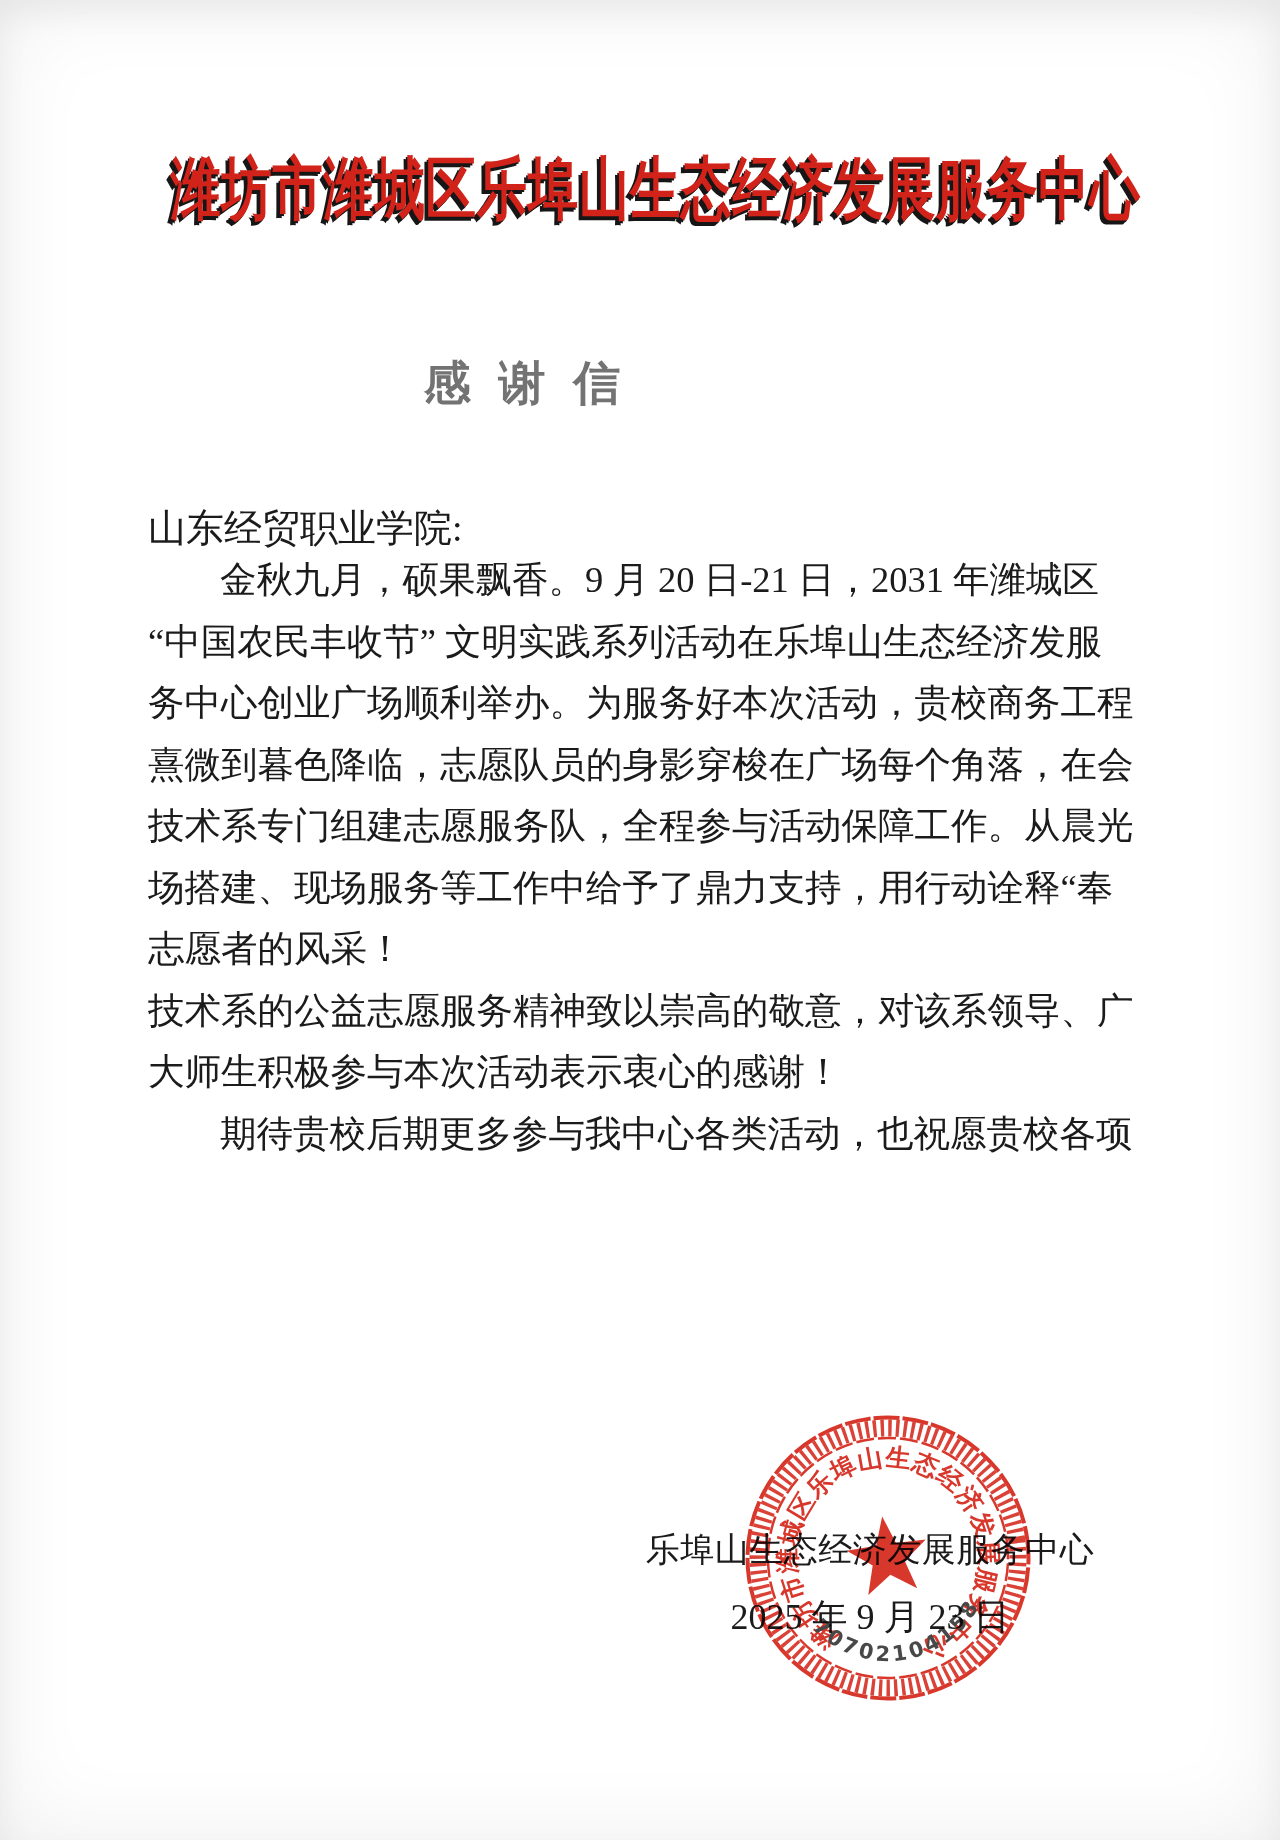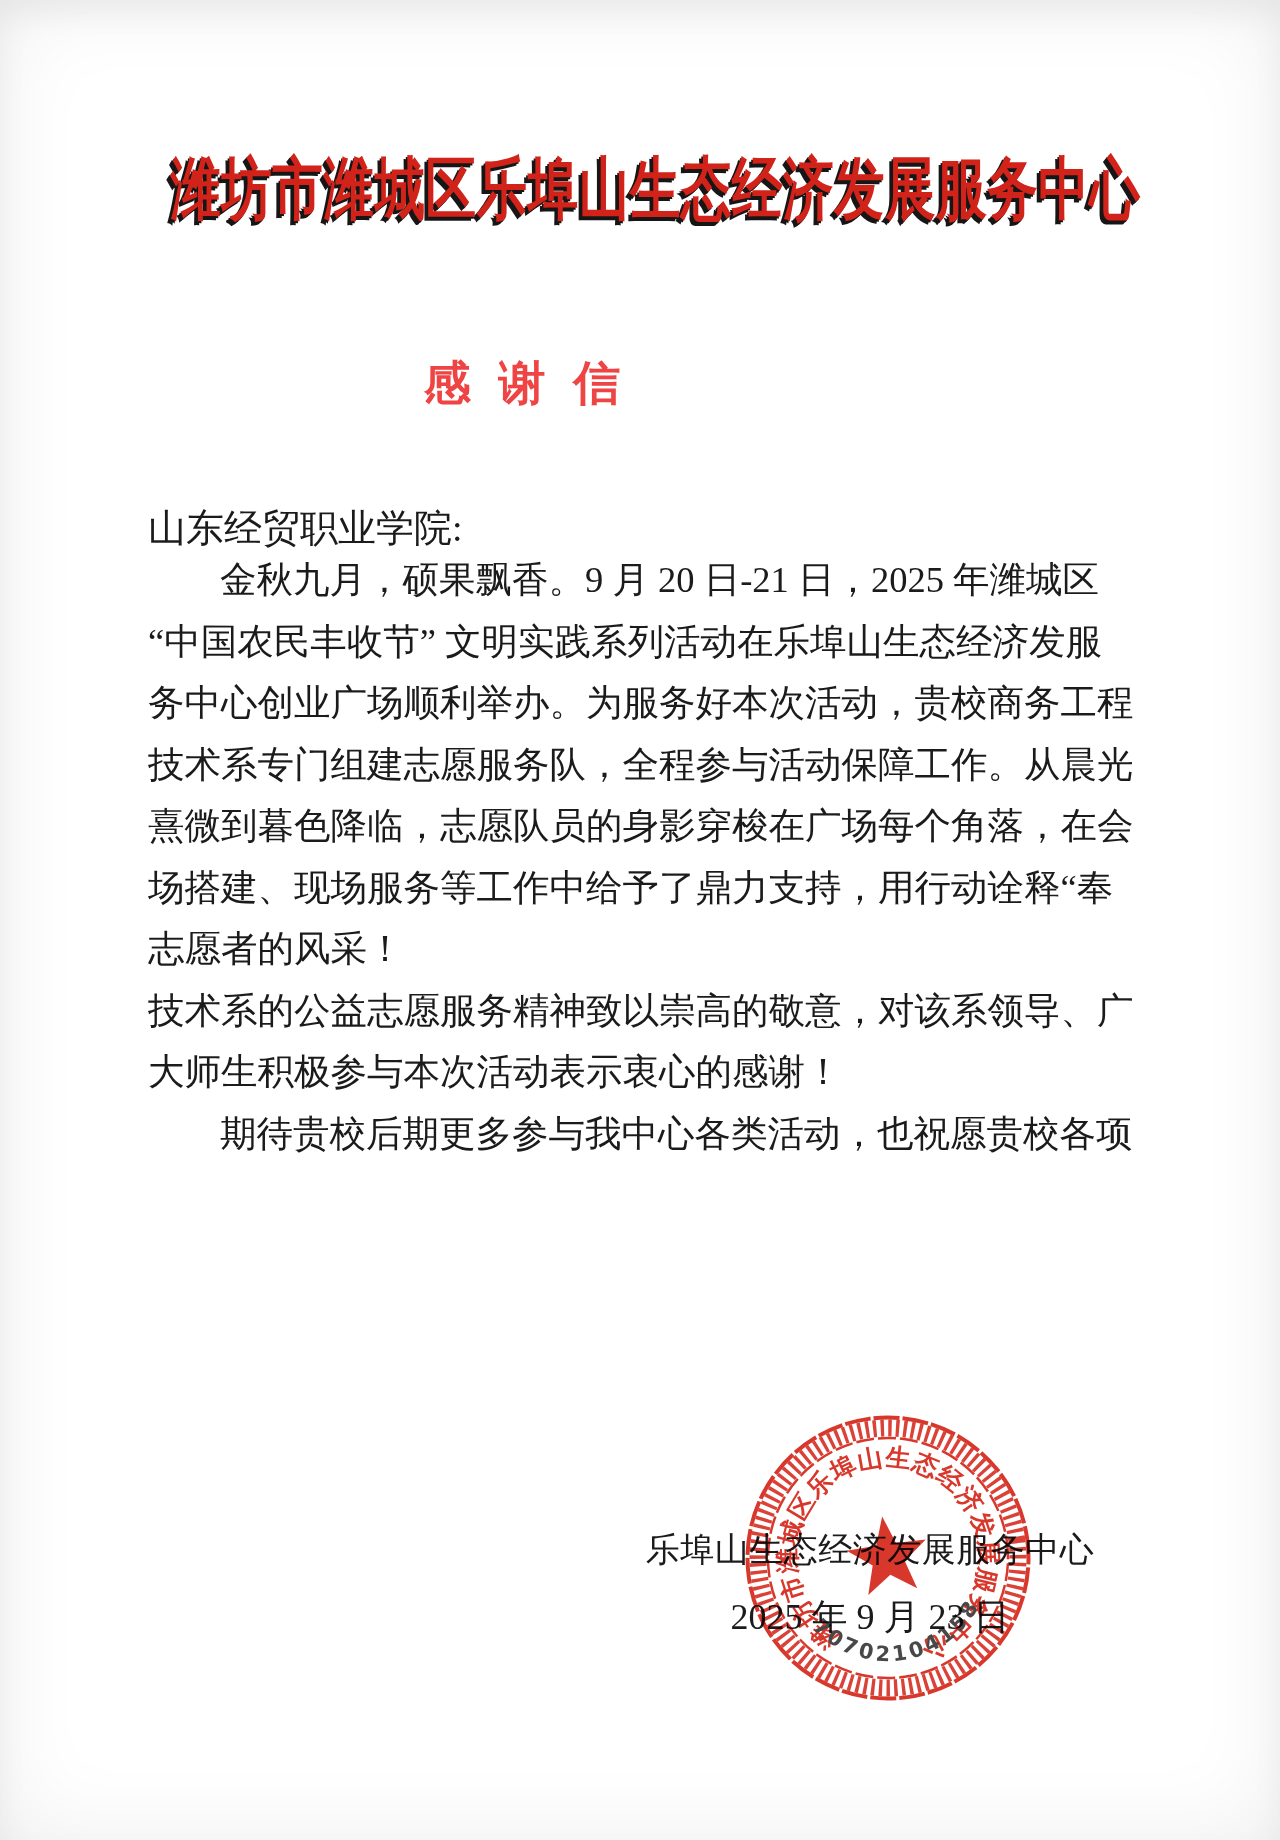--- a/index.html
+++ b/index.html
@@ -25,21 +25,21 @@
     font-size:68px;font-weight:bold;line-height:86px;
     color:#d2231a;
     transform:scaleX(0.74);transform-origin:center;
     text-shadow:-5px 4px 0 #161616,-2px 2px 0 #161616;
     letter-spacing:1px;
   }
   
   .doc-title{
     position:absolute;top:352px;left:0;width:1052px;
     text-align:center;
-    font-size:47px;font-weight:bold;color:#ef4444;
+    font-size:47px;font-weight:bold;color:#737373;
     letter-spacing:8px;white-space:pre;
   }
   
   .salutation{
     position:absolute;top:490px;left:148px;
     font-size:38px;line-height:44px;white-space:nowrap;margin-top:16px;
   }
   .letter-body{
     position:absolute;top:549px;left:148px;width:1010px;
   }
@@ -70,25 +70,25 @@
 
 <div class="letterhead">
   <span class="org">潍坊市潍城区乐埠山生态经济发展服务中心</span>
 </div>
 
 <div class="doc-title">感 谢 信</div>
 
 <div class="salutation">山东经贸职业学院:</div>
 
 <div class="letter-body">
-    <div class="body-line indent">金秋九月，硕果飘香。9 月 20 日-21 日，2025 年潍城区</div>
+    <div class="body-line indent">金秋九月，硕果飘香。9 月 20 日-21 日，2031 年潍城区</div>
     <div class="body-line">“中国农民丰收节” 文明实践系列活动在乐埠山生态经济发服</div>
     <div class="body-line">务中心创业广场顺利举办。为服务好本次活动，贵校商务工程</div>
+    <div class="body-line">熹微到暮色降临，志愿队员的身影穿梭在广场每个角落，在会</div>
     <div class="body-line">技术系专门组建志愿服务队，全程参与活动保障工作。从晨光</div>
-    <div class="body-line">熹微到暮色降临，志愿队员的身影穿梭在广场每个角落，在会</div>
     <div class="body-line">场搭建、现场服务等工作中给予了鼎力支持，用行动诠释“奉</div>
     <div class="body-line">志愿者的风采！</div>
     <div class="body-line">技术系的公益志愿服务精神致以崇高的敬意，对该系领导、广</div>
     <div class="body-line">大师生积极参与本次活动表示衷心的感谢！</div>
     <div class="body-line indent">期待贵校后期更多参与我中心各类活动，也祝愿贵校各项</div>
   </div>
 
 <div class="signature-block">
   <div class="signature-org">乐埠山生态经济发展服务中心</div>
   <div class="signature-date">2025 年 9 月 23 日</div>

